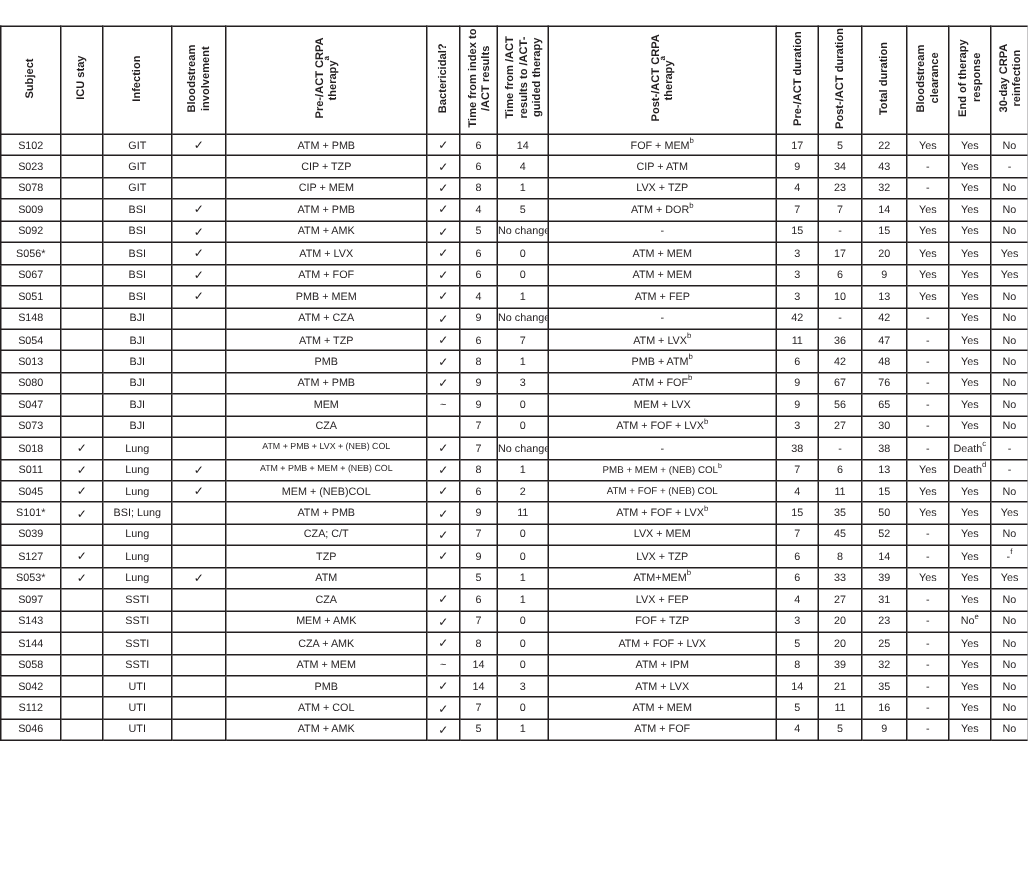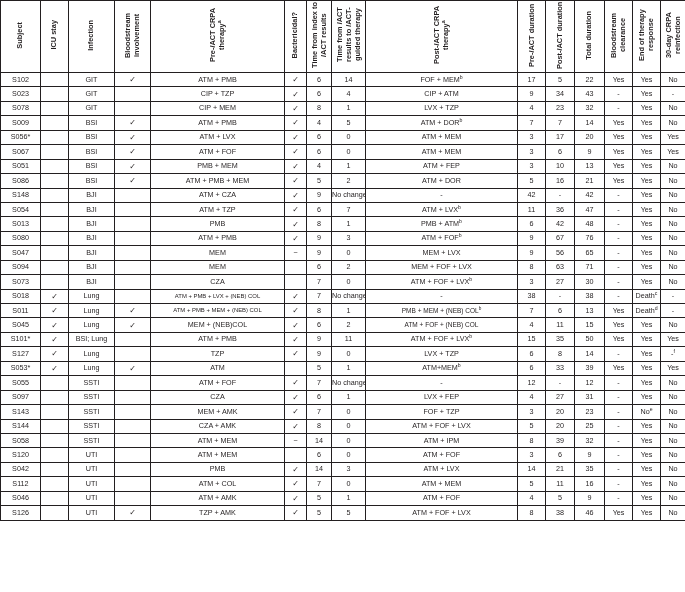--- a/index.html
+++ b/index.html
@@ -12,20 +12,21 @@
     height: 592px;
     font-family: "Liberation Sans", sans-serif;
     color: #231f20;
     overflow: hidden;
   }
   table.data-table {
     border-collapse: collapse;
     width: 685px;
     table-layout: fixed;
     font-size: 7.2px;
+    margin-top: 17px;
   }
   table.data-table th,
   table.data-table td {
     border: 1px solid #231f20;
     padding: 0;
     text-align: center;
     vertical-align: middle;
     line-height: 1.15;
     overflow: hidden;
   }
@@ -182,20 +183,37 @@
         <td>5</td>
         <td>ATM + DOR<sup>b</sup></td>
         <td>7</td>
         <td>7</td>
         <td>14</td>
         <td>Yes</td>
         <td>Yes</td>
         <td>No</td>
       </tr>
       <tr>
+        <td>S092</td>
+        <td></td>
+        <td>BSI</td>
+        <td class="check">✓</td>
+        <td>ATM + AMK</td>
+        <td class="check">✓</td>
+        <td>5</td>
+        <td>No change</td>
+        <td>-</td>
+        <td>15</td>
+        <td>-</td>
+        <td>15</td>
+        <td>Yes</td>
+        <td>Yes</td>
+        <td>No</td>
+      </tr>
+      <tr>
         <td>S056*</td>
         <td></td>
         <td>BSI</td>
         <td class="check">✓</td>
         <td>ATM + LVX</td>
         <td class="check">✓</td>
         <td>6</td>
         <td>0</td>
         <td>ATM + MEM</td>
         <td>3</td>
@@ -233,37 +251,20 @@
         <td>1</td>
         <td>ATM + FEP</td>
         <td>3</td>
         <td>10</td>
         <td>13</td>
         <td>Yes</td>
         <td>Yes</td>
         <td>No</td>
       </tr>
       <tr>
-        <td>S086</td>
-        <td></td>
-        <td>BSI</td>
-        <td class="check">✓</td>
-        <td>ATM + PMB + MEM</td>
-        <td class="check">✓</td>
-        <td>5</td>
-        <td>2</td>
-        <td>ATM + DOR</td>
-        <td>5</td>
-        <td>16</td>
-        <td>21</td>
-        <td>Yes</td>
-        <td>Yes</td>
-        <td>No</td>
-      </tr>
-      <tr>
         <td>S148</td>
         <td></td>
         <td>BJI</td>
         <td></td>
         <td>ATM + CZA</td>
         <td class="check">✓</td>
         <td>9</td>
         <td>No change</td>
         <td>-</td>
         <td>42</td>
@@ -330,37 +331,20 @@
         <td>BJI</td>
         <td></td>
         <td>MEM</td>
         <td>~</td>
         <td>9</td>
         <td>0</td>
         <td>MEM + LVX</td>
         <td>9</td>
         <td>56</td>
         <td>65</td>
-        <td>-</td>
-        <td>Yes</td>
-        <td>No</td>
-      </tr>
-      <tr>
-        <td>S094</td>
-        <td></td>
-        <td>BJI</td>
-        <td></td>
-        <td>MEM</td>
-        <td></td>
-        <td>6</td>
-        <td>2</td>
-        <td>MEM + FOF + LVX</td>
-        <td>8</td>
-        <td>63</td>
-        <td>71</td>
         <td>-</td>
         <td>Yes</td>
         <td>No</td>
       </tr>
       <tr>
         <td>S073</td>
         <td></td>
         <td>BJI</td>
         <td></td>
         <td>CZA</td>
@@ -437,20 +421,37 @@
         <td>11</td>
         <td>ATM + FOF + LVX<sup>b</sup></td>
         <td>15</td>
         <td>35</td>
         <td>50</td>
         <td>Yes</td>
         <td>Yes</td>
         <td>Yes</td>
       </tr>
       <tr>
+        <td>S039</td>
+        <td></td>
+        <td>Lung</td>
+        <td></td>
+        <td>CZA; C/T</td>
+        <td class="check">✓</td>
+        <td>7</td>
+        <td>0</td>
+        <td>LVX + MEM</td>
+        <td>7</td>
+        <td>45</td>
+        <td>52</td>
+        <td>-</td>
+        <td>Yes</td>
+        <td>No</td>
+      </tr>
+      <tr>
         <td>S127</td>
         <td class="check">✓</td>
         <td>Lung</td>
         <td></td>
         <td>TZP</td>
         <td class="check">✓</td>
         <td>9</td>
         <td>0</td>
         <td>LVX + TZP</td>
         <td>6</td>
@@ -469,37 +470,20 @@
         <td></td>
         <td>5</td>
         <td>1</td>
         <td>ATM+MEM<sup>b</sup></td>
         <td>6</td>
         <td>33</td>
         <td>39</td>
         <td>Yes</td>
         <td>Yes</td>
         <td>Yes</td>
-      </tr>
-      <tr>
-        <td>S055</td>
-        <td></td>
-        <td>SSTI</td>
-        <td></td>
-        <td>ATM + FOF</td>
-        <td class="check">✓</td>
-        <td>7</td>
-        <td>No change</td>
-        <td>-</td>
-        <td>12</td>
-        <td>-</td>
-        <td>12</td>
-        <td>-</td>
-        <td>Yes</td>
-        <td>No</td>
       </tr>
       <tr>
         <td>S097</td>
         <td></td>
         <td>SSTI</td>
         <td></td>
         <td>CZA</td>
         <td class="check">✓</td>
         <td>6</td>
         <td>1</td>
@@ -551,37 +535,20 @@
         <td>SSTI</td>
         <td></td>
         <td>ATM + MEM</td>
         <td>~</td>
         <td>14</td>
         <td>0</td>
         <td>ATM + IPM</td>
         <td>8</td>
         <td>39</td>
         <td>32</td>
-        <td>-</td>
-        <td>Yes</td>
-        <td>No</td>
-      </tr>
-      <tr>
-        <td>S120</td>
-        <td></td>
-        <td>UTI</td>
-        <td></td>
-        <td>ATM + MEM</td>
-        <td></td>
-        <td>6</td>
-        <td>0</td>
-        <td>ATM + FOF</td>
-        <td>3</td>
-        <td>6</td>
-        <td>9</td>
         <td>-</td>
         <td>Yes</td>
         <td>No</td>
       </tr>
       <tr>
         <td>S042</td>
         <td></td>
         <td>UTI</td>
         <td></td>
         <td>PMB</td>
@@ -623,31 +590,14 @@
         <td>5</td>
         <td>1</td>
         <td>ATM + FOF</td>
         <td>4</td>
         <td>5</td>
         <td>9</td>
         <td>-</td>
         <td>Yes</td>
         <td>No</td>
       </tr>
-      <tr>
-        <td>S126</td>
-        <td></td>
-        <td>UTI</td>
-        <td class="check">✓</td>
-        <td>TZP + AMK</td>
-        <td class="check">✓</td>
-        <td>5</td>
-        <td>5</td>
-        <td>ATM + FOF + LVX</td>
-        <td>8</td>
-        <td>38</td>
-        <td>46</td>
-        <td>Yes</td>
-        <td>Yes</td>
-        <td>No</td>
-      </tr>
     </tbody>
 </table>
 
 </body></html>

